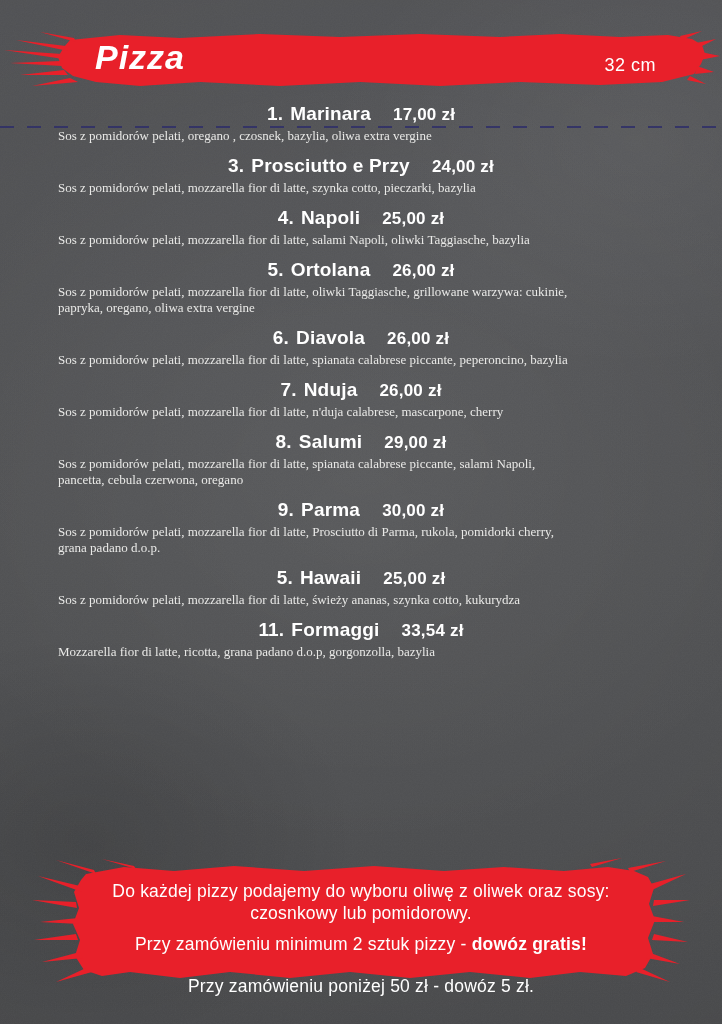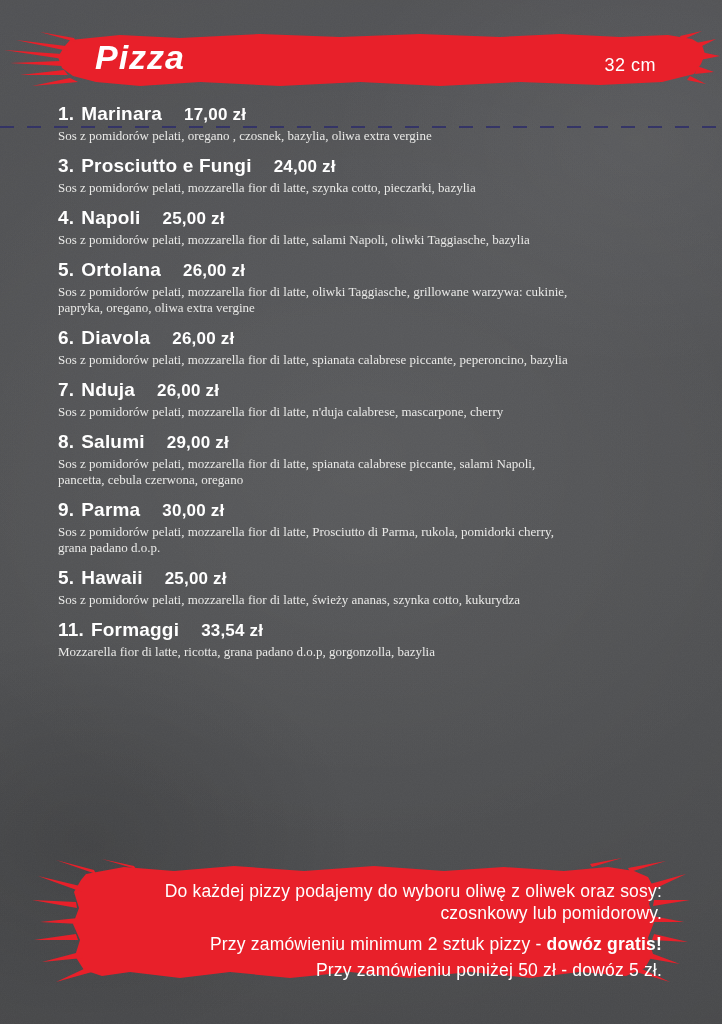--- a/index.html
+++ b/index.html
@@ -34,45 +34,45 @@
   .dashed-divider{
     position:absolute;left:0;top:126px;width:722px;height:2px;z-index:2;
     background:repeating-linear-gradient(90deg,
       rgba(46,46,104,0.85) 0 14px, rgba(46,46,104,0) 14px 27px);
   }
   
   .menu-list{
     position:absolute;left:58px;top:103px;width:606px;z-index:3;
   }
   .menu-item{margin-bottom:11px;}
-  .item-row{display:flex;justify-content:flex-start;align-items:baseline;gap:22px;}
+  .item-row{display:flex;justify-content:center;align-items:baseline;gap:22px;}
   .item-title{
     color:#ffffff;font-size:19px;font-weight:700;line-height:21px;
     letter-spacing:.2px;white-space:nowrap;
   }
   .item-number{margin-right:7px;}
   .item-price{
     color:#ffffff;font-size:17px;font-weight:700;line-height:21px;
     white-space:nowrap;letter-spacing:.2px;
   }
   .item-desc{
     font-family:"Liberation Serif",serif;
     color:#e9e9e7;font-size:13px;line-height:16px;
     max-width:512px;margin-top:3px;
   }
   
   .footer-banner{position:absolute;left:30px;top:858px;width:662px;height:138px;z-index:2;}
   .footer-banner svg{position:absolute;inset:0;width:100%;height:100%;}
   .footer-text{
     position:absolute;left:60px;top:880px;width:602px;z-index:3;
-    text-align:right;color:#ffffff;
+    text-align:center;color:#ffffff;
   }
   .footer-line{font-size:17.5px;line-height:22px;letter-spacing:.2px;}
   .footer-line-group{margin-bottom:9px;}
-  .footer-line.spaced{margin-bottom:4px;}
+  .footer-line.spaced{margin-bottom:20px;}
   .footer-bold{font-weight:700;}
 </style>
 </head>
 <body>
 
 <div class="page">
 
   <svg class="noise-overlay" width="722" height="1024">
     <filter id="grain">
       <feTurbulence type="fractalNoise" baseFrequency="0.9" numOctaves="2" stitchTiles="stitch" result="t"></feTurbulence>
@@ -113,21 +113,21 @@
         <div class="item-title">
           <span class="item-number">1.</span><span>Marinara</span>
         </div>
         <div class="item-price">17,00 zł</div>
       </div>
       <div class="item-desc">Sos z pomidorów pelati, oregano , czosnek, bazylia, oliwa extra vergine</div>
     </div>
       <div class="menu-item">
       <div class="item-row">
         <div class="item-title">
-          <span class="item-number">3.</span><span>Prosciutto e Fungi</span>
+          <span class="item-number">3.</span><span>Prosciutto e Przy</span>
         </div>
         <div class="item-price">24,00 zł</div>
       </div>
       <div class="item-desc">Sos z pomidorów pelati, mozzarella fior di latte, szynka cotto, pieczarki, bazylia</div>
     </div>
       <div class="menu-item">
       <div class="item-row">
         <div class="item-title">
           <span class="item-number">4.</span><span>Napoli</span>
         </div>

